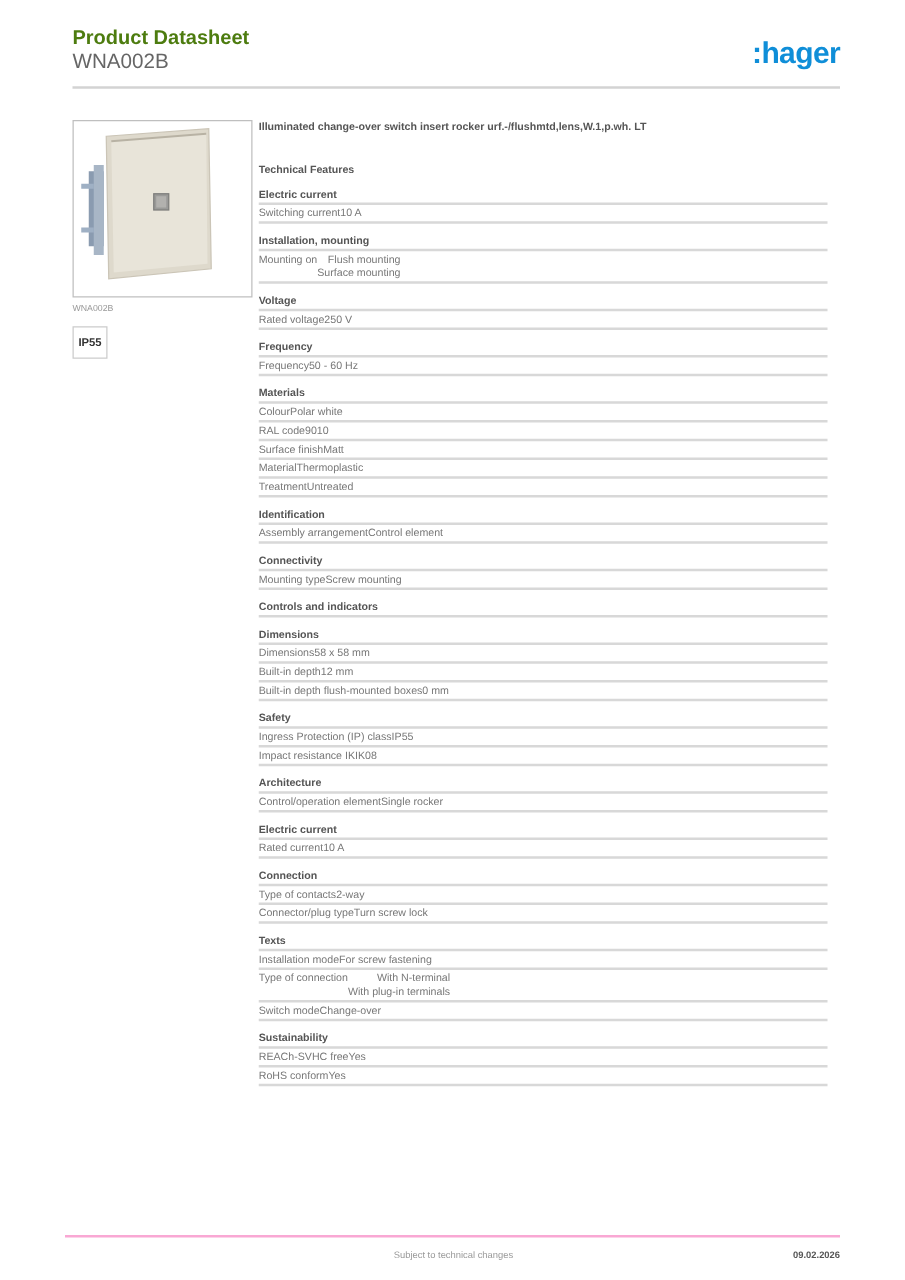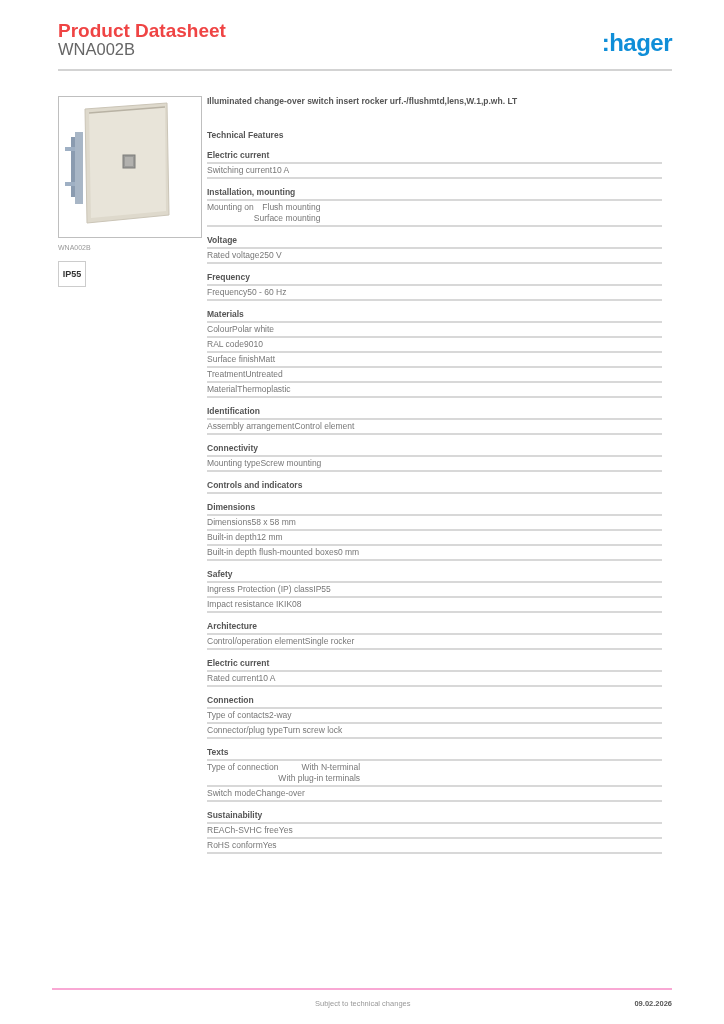--- a/index.html
+++ b/index.html
@@ -1,19 +1,19 @@
 <!DOCTYPE html>
 <html><head>
 <meta charset="utf-8">
 <style>
   html, body { margin: 0; padding: 0; background: #ffffff; }
   body { width: 724px; height: 1024px; position: relative; overflow: hidden;
          font-family: "Liberation Sans", sans-serif; color: #666; }
   .header { position: absolute; left: 58px; top: 22px; width: 614px; height: 47px; border-bottom: 2px solid #d3d3d3; }
-  .title { font-size: 19px; font-weight: bold; color: #ef4444; line-height: 18px; margin: 0; }
+  .title { font-size: 16px; font-weight: bold; color: #4d7c0f; line-height: 18px; margin: 0; }
   .subtitle { font-size: 16.5px; color: #666; line-height: 18px; margin: 0; }
   .logo { position: absolute; right: 0; top: 8px; font-size: 24px; font-weight: bold; color: #0f8ed8; letter-spacing: -0.5px; line-height: 26px; }
 
   .product-image { position: absolute; left: 58px; top: 96px; width: 142px; height: 140px; border: 1px solid #bfbfbf; background: #fff; overflow: hidden; }
   .img-caption { position: absolute; left: 58px; top: 244px; font-size: 7px; color: #999; }
   .ip-badge { position: absolute; left: 58px; top: 261px; width: 26px; height: 24px; border: 1px solid #ccc; font-size: 9px; font-weight: bold; color: #333; display: flex; align-items: center; justify-content: center; }
 
   .content { position: absolute; left: 207px; top: 96px; width: 455px; }
   .description { font-size: 8.5px; font-weight: bold; color: #555; line-height: 11px; margin: 0; }
   .tf-title { font-size: 8.5px; font-weight: bold; color: #555; margin: 23px 0 0 0; line-height: 11px; }
@@ -112,31 +112,31 @@
             <span>9010</span>
           </span>
         </div>
         <div class="row">
           <span class="label">Surface finish</span>
           <span class="value">
             <span>Matt</span>
           </span>
         </div>
         <div class="row">
+          <span class="label">Material</span>
+          <span class="value">
+            <span>Thermoplastic</span>
+          </span>
+        </div>
+        <div class="row">
           <span class="label">Treatment</span>
           <span class="value">
             <span>Untreated</span>
           </span>
         </div>
-        <div class="row">
-          <span class="label">Material</span>
-          <span class="value">
-            <span>Thermoplastic</span>
-          </span>
-        </div>
       </div>
       <div class="section">
         <div class="section-title">Identification</div>
         <div class="row">
           <span class="label">Assembly arrangement</span>
           <span class="value">
             <span>Control element</span>
           </span>
         </div>
       </div>
@@ -216,20 +216,26 @@
         </div>
         <div class="row">
           <span class="label">Connector/plug type</span>
           <span class="value">
             <span>Turn screw lock</span>
           </span>
         </div>
       </div>
       <div class="section">
         <div class="section-title">Texts</div>
+        <div class="row">
+          <span class="label">Installation mode</span>
+          <span class="value">
+            <span>For screw fastening</span>
+          </span>
+        </div>
         <div class="row">
           <span class="label">Type of connection</span>
           <span class="value">
             <span>With N-terminal</span>
             <span>With plug-in terminals</span>
           </span>
         </div>
         <div class="row">
           <span class="label">Switch mode</span>
           <span class="value">

